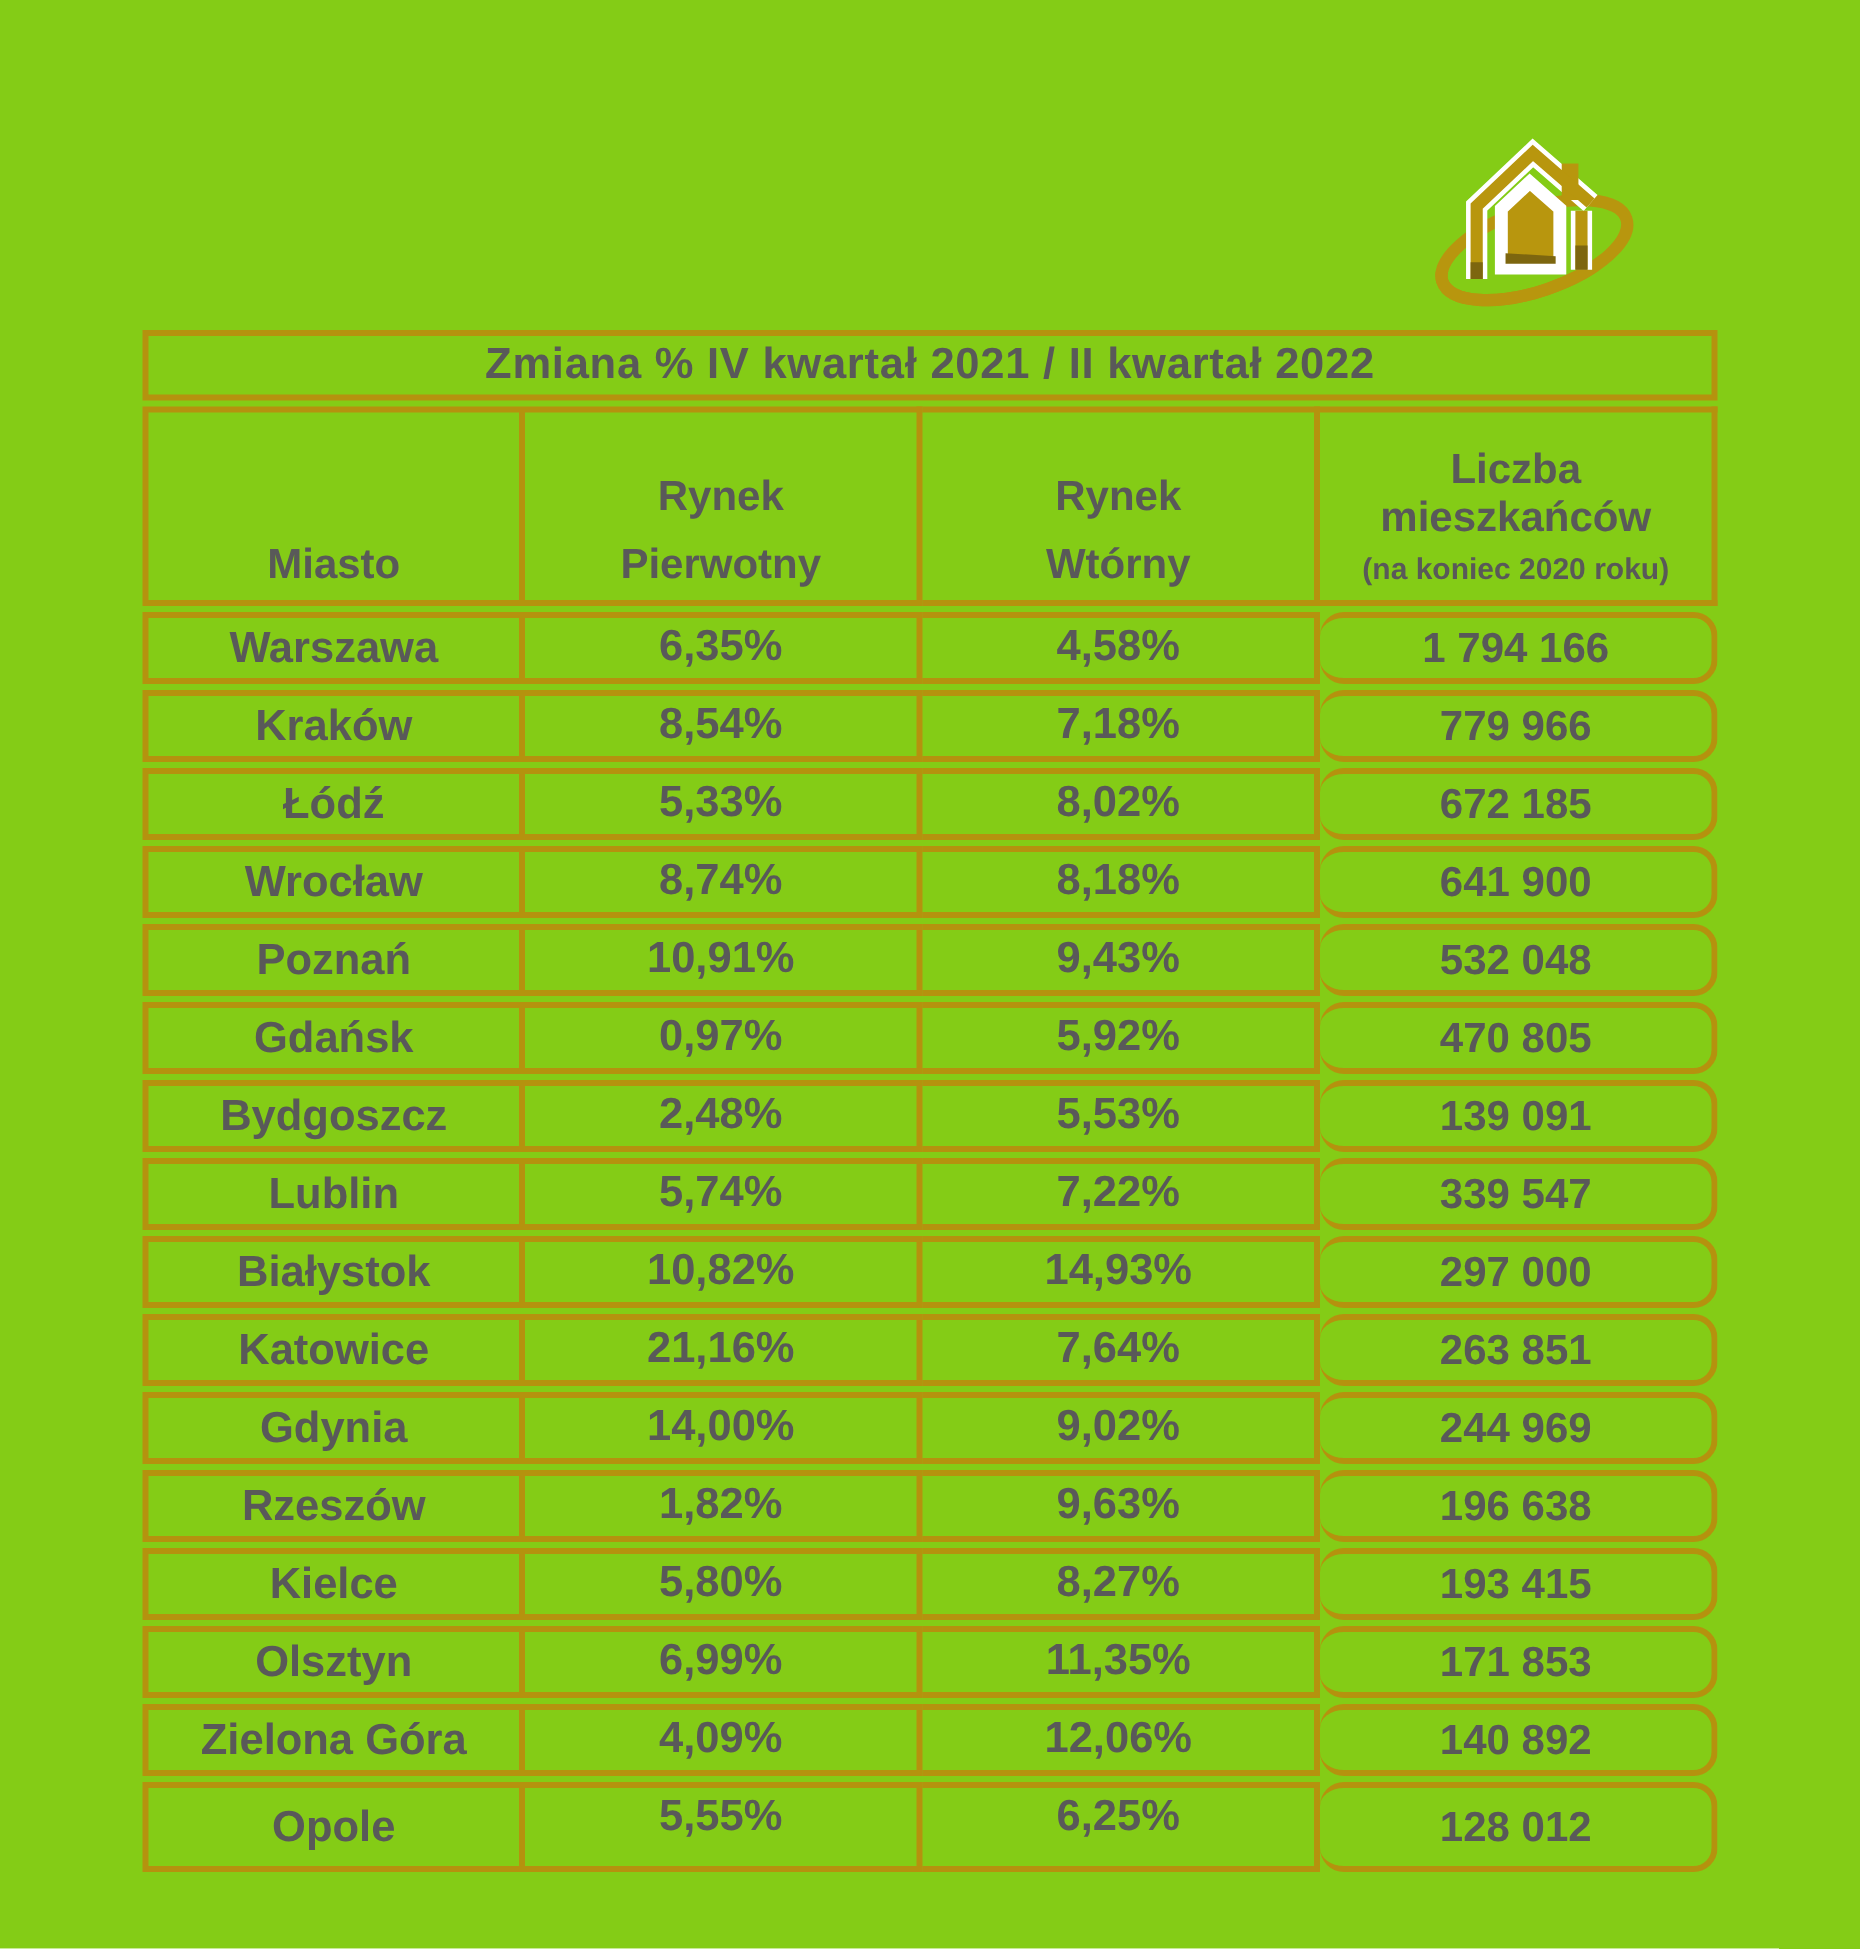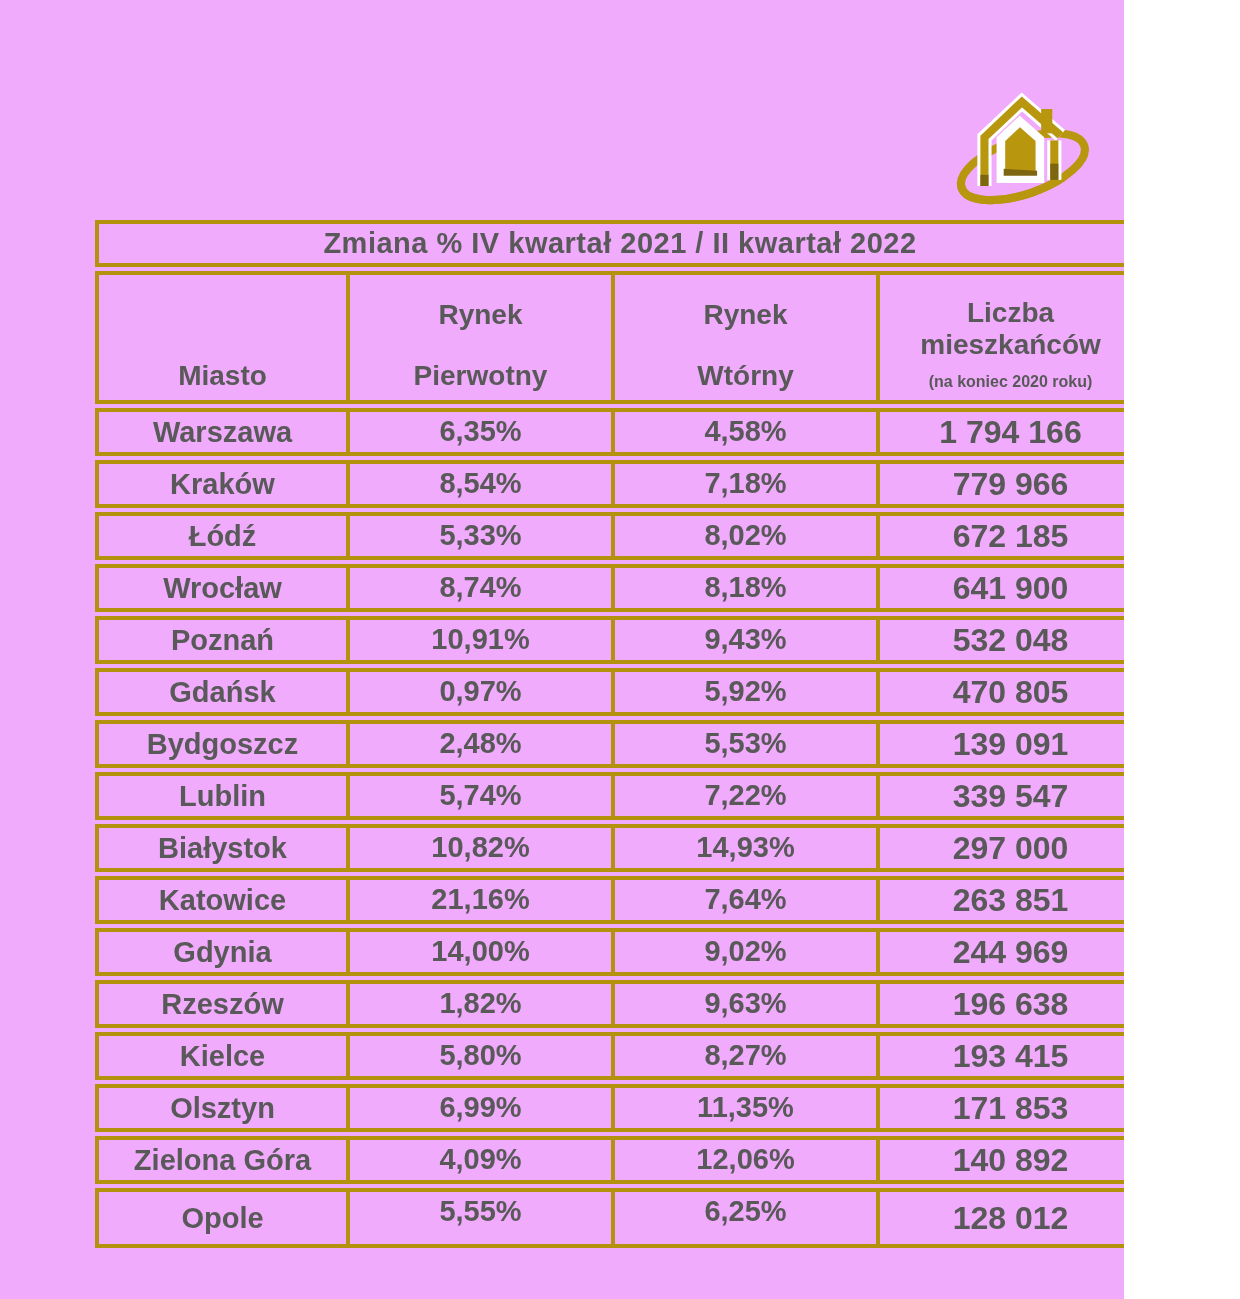--- a/index.html
+++ b/index.html
@@ -3,23 +3,23 @@
 <meta charset="utf-8">
 <style>
   html, body {
     margin: 0;
     padding: 0;
     background: #ffffff;
     font-family: "Liberation Sans", "DejaVu Sans", sans-serif;
   }
   .page {
     position: relative;
-    width: 1124px;
+    width: 1240px;
     height: 1299px;
-    background: #f0abfc;
+    background: #84cc16;
     overflow: hidden;
   }
   .logo {
     position: absolute;
     left: 948px;
     top: 83px;
     width: 162px;
     height: 128px;
   }
   .table-wrap {
@@ -64,39 +64,39 @@
     align-items: center;
   }
   .hcell.city-h {
     justify-content: flex-end;
     padding-bottom: 8px;
     box-sizing: border-box;
     border-radius: 15px;
   }
   .hcell.market-h {
     justify-content: space-between;
-    padding: 24px 0 8px 0;
+    padding: 40px 0 8px 0;
     box-sizing: border-box;
   }
   .hcell.pop-h {
     justify-content: space-between;
     padding: 22px 0 10px 0;
     box-sizing: border-box;
   }
   .pop-h .big-lines { line-height: 1.15; }
   .pop-h .note {
-    font-size: 16px;
+    font-size: 20px;
     line-height: 1.0;
   }
   tr.data-row td {
     height: 37px;
     font-size: 29px;
   }
   tr.data-row td.city-cell { vertical-align: middle; }
-  tr.data-row td.pop-cell  { vertical-align: middle; font-size: 32px; }
+  tr.data-row td.pop-cell  { vertical-align: middle; font-size: 28px; border-radius: 16px; }
   tr.data-row td.pct-cell  { vertical-align: top; padding-top: 3px; }
   tr.data-row.tall td { height: 49px; }
 </style>
 </head>
 <body>
 
 <div class="page">
 
   <div class="logo">
     <svg viewBox="0 0 160 125" width="162" height="128">

